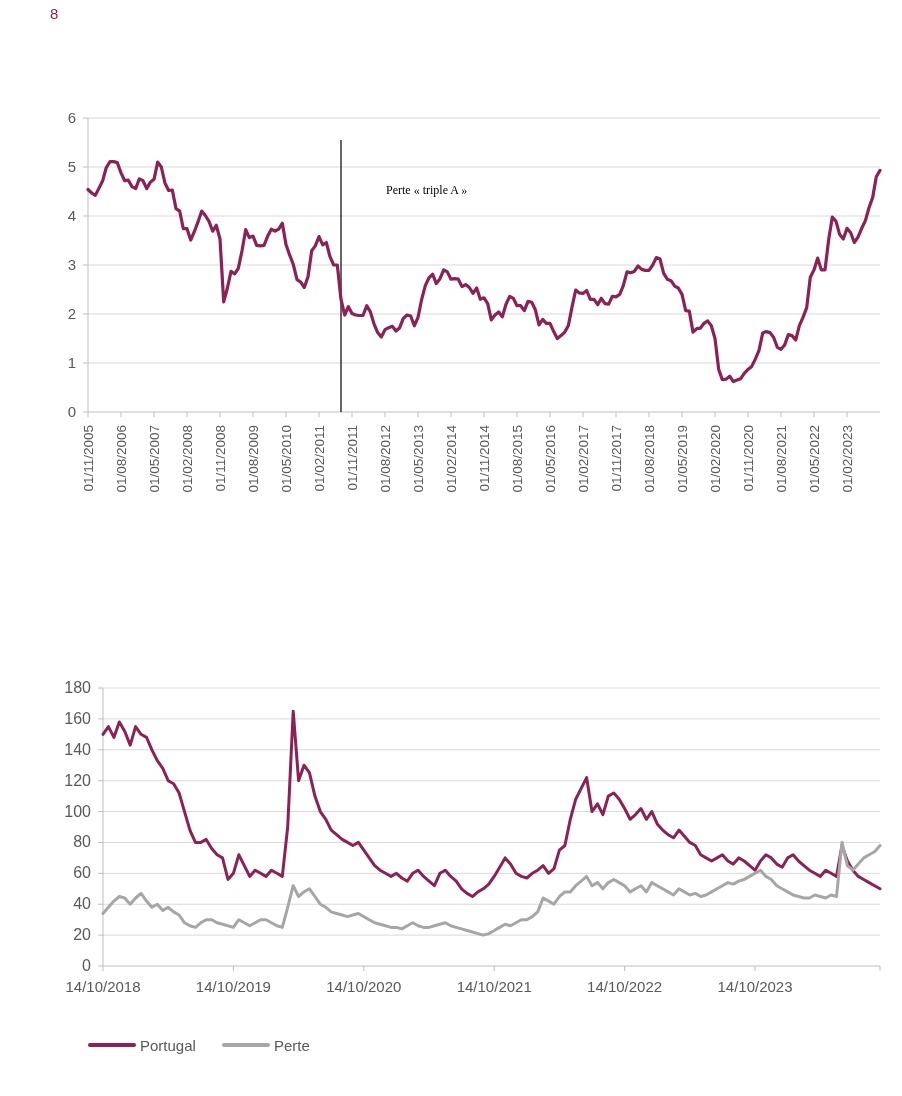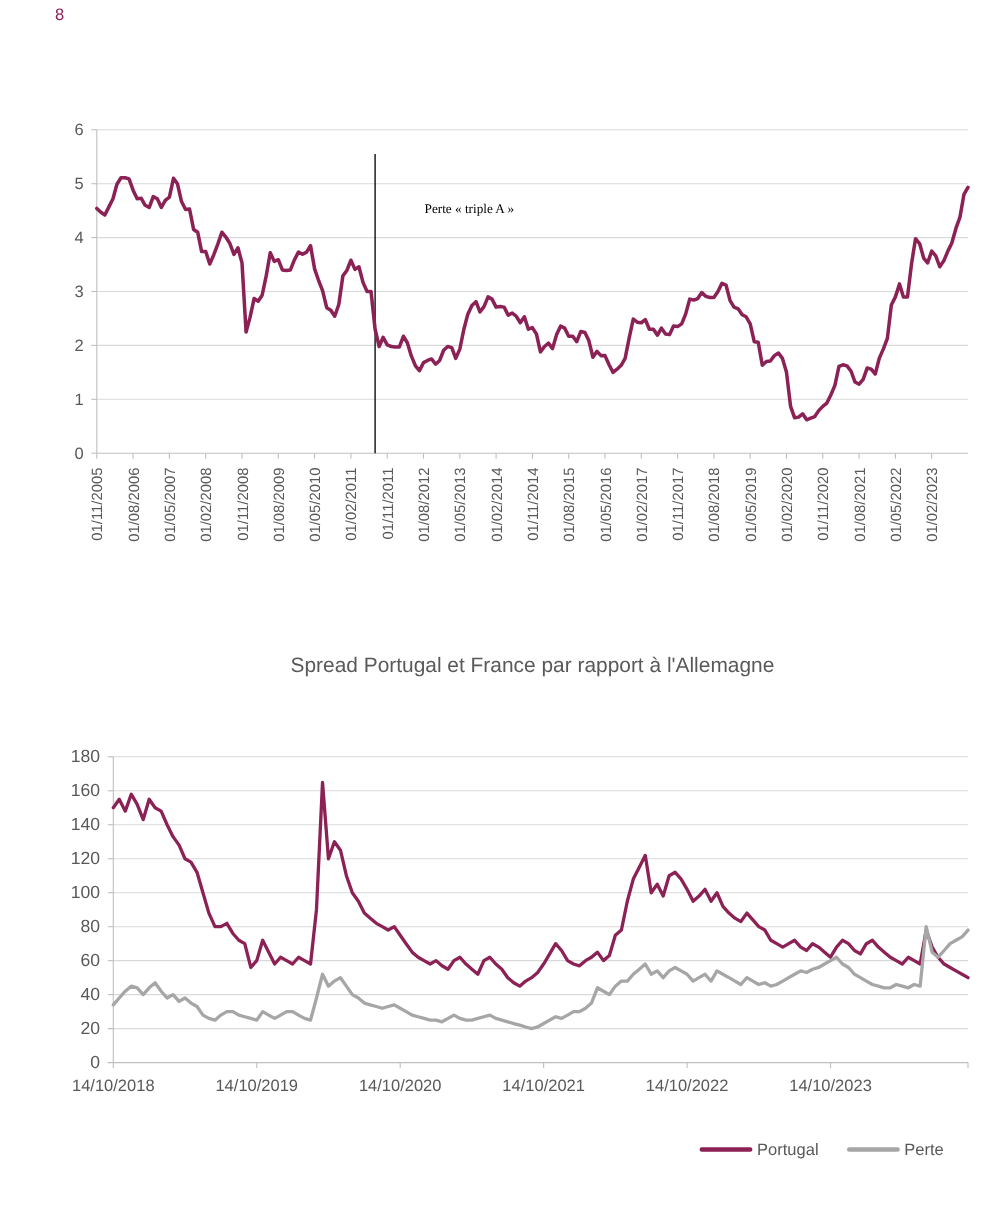--- a/index.html
+++ b/index.html
@@ -7,21 +7,21 @@
         font-family:"Liberation Sans",sans-serif;}
   .page-number{position:absolute;left:50px;top:5px;font-size:15px;color:#8B2154;}
   .chart-title{position:absolute;left:88px;width:792px;text-align:center;color:#595959;
                font-size:19px;line-height:26px;}
   #title-1{top:62px;}
   #title-2{top:593px;}
   .annotation{position:absolute;left:362px;top:183px;font-family:"Liberation Serif",serif;
               font-size:12px;color:#000000;margin-left:24px;}
   #chart-canvas{position:absolute;left:0;top:0;}
   .legend{position:absolute;left:88px;top:1034px;width:792px;height:22px;display:flex;
-          justify-content:flex-end;align-items:center;gap:4px;}
+          justify-content:flex-start;align-items:center;gap:4px;}
   .legend-swatch{width:48px;height:4px;border-radius:2px;}
   .legend-label{font-size:15px;color:#595959;margin-right:22px;}
   text.tick{fill:#595959;}
 </style>
 </head>
 <body>
 
 <div class="page">
 
   <div class="page-number">8</div>
@@ -144,21 +144,20 @@
       <line x1="755.027972027972" y1="966" x2="755.027972027972" y2="971" stroke="#BFBFBF" stroke-width="1"></line>
       <text x="755.027972027972" y="992" text-anchor="middle" font-size="15" class="tick" font-family="&quot;Liberation Sans&quot;,sans-serif">14/10/2023</text>
       <line x1="880" y1="966" x2="880" y2="971" stroke="#BFBFBF" stroke-width="1"></line>
       <polyline points="103.0,734.3 108.4,726.6 113.9,737.4 119.3,722.0 124.7,731.2 130.2,745.1 135.6,726.6 141.0,734.3 146.5,737.4 151.9,749.8 157.3,760.6 162.8,768.3 168.2,780.7 173.6,783.8 179.1,793.0 184.5,811.6 189.9,830.1 195.4,842.4 200.8,842.4 206.2,839.4 211.7,848.6 217.1,854.8 222.5,857.9 228.0,879.5 233.4,873.3 238.8,854.8 244.3,865.6 249.7,876.4 255.1,870.2 260.6,873.3 266.0,876.4 271.4,870.2 276.9,873.3 282.3,876.4 287.7,827.0 293.2,711.2 298.6,780.7 304.0,765.2 309.5,772.9 314.9,796.1 320.3,811.6 325.8,819.3 331.2,830.1 336.6,834.7 342.1,839.4 347.5,842.4 352.9,845.5 358.4,842.4 363.8,850.2 369.2,857.9 374.7,865.6 380.1,870.2 385.5,873.3 391.0,876.4 396.4,873.3 401.8,878.0 407.3,881.1 412.7,873.3 418.1,870.2 423.6,876.4 429.0,881.1 434.4,885.7 439.9,873.3 445.3,870.2 450.7,876.4 456.2,881.1 461.6,888.8 467.0,893.4 472.5,896.5 477.9,891.9 483.3,888.8 488.8,884.1 494.2,876.4 499.7,867.2 505.1,857.9 510.5,864.1 516.0,873.3 521.4,876.4 526.8,878.0 532.3,873.3 537.7,870.2 543.1,865.6 548.6,873.3 554.0,868.7 559.4,850.2 564.9,845.5 570.3,819.3 575.7,799.2 581.2,788.4 586.6,777.6 592.0,811.6 597.5,803.8 602.9,814.6 608.3,796.1 613.8,793.0 619.2,799.2 624.6,808.5 630.1,819.3 635.5,814.6 640.9,808.5 646.4,819.3 651.8,811.6 657.2,823.9 662.7,830.1 668.1,834.7 673.5,837.8 679.0,830.1 684.4,836.3 689.8,842.4 695.3,845.5 700.7,854.8 706.1,857.9 711.6,861.0 717.0,857.9 722.4,854.8 727.9,861.0 733.3,864.1 738.7,857.9 744.2,861.0 749.6,865.6 755.0,870.2 760.5,861.0 765.9,854.8 771.3,857.9 776.8,864.1 782.2,867.2 787.6,857.9 793.1,854.8 798.5,861.0 803.9,865.6 809.4,870.2 814.8,873.3 820.2,876.4 825.7,870.2 831.1,873.3 836.5,876.4 842.0,845.5 847.4,861.0 852.8,870.2 858.3,876.4 863.7,879.5 869.1,882.6 874.6,885.7 880.0,888.8" fill="none" stroke="#8B2154" stroke-width="3" stroke-linejoin="round" stroke-linecap="round"></polyline>
       <polyline points="103.0,913.5 108.4,907.3 113.9,901.1 119.3,896.5 124.7,898.0 130.2,904.2 135.6,898.0 141.0,893.4 146.5,901.1 151.9,907.3 157.3,904.2 162.8,910.4 168.2,907.3 173.6,911.9 179.1,915.0 184.5,922.8 189.9,925.8 195.4,927.4 200.8,922.8 206.2,919.7 211.7,919.7 217.1,922.8 222.5,924.3 228.0,925.8 233.4,927.4 238.8,919.7 244.3,922.8 249.7,925.8 255.1,922.8 260.6,919.7 266.0,919.7 271.4,922.8 276.9,925.8 282.3,927.4 287.7,907.3 293.2,885.7 298.6,896.5 304.0,891.9 309.5,888.8 314.9,896.5 320.3,904.2 325.8,907.3 331.2,911.9 336.6,913.5 342.1,915.0 347.5,916.6 352.9,915.0 358.4,913.5 363.8,916.6 369.2,919.7 374.7,922.8 380.1,924.3 385.5,925.8 391.0,927.4 396.4,927.4 401.8,928.9 407.3,925.8 412.7,922.8 418.1,925.8 423.6,927.4 429.0,927.4 434.4,925.8 439.9,924.3 445.3,922.8 450.7,925.8 456.2,927.4 461.6,928.9 467.0,930.5 472.5,932.0 477.9,933.6 483.3,935.1 488.8,933.6 494.2,930.5 499.7,927.4 505.1,924.3 510.5,925.8 516.0,922.8 521.4,919.7 526.8,919.7 532.3,916.6 537.7,911.9 543.1,898.0 548.6,901.1 554.0,904.2 559.4,896.5 564.9,891.9 570.3,891.9 575.7,885.7 581.2,881.1 586.6,876.4 592.0,885.7 597.5,882.6 602.9,888.8 608.3,882.6 613.8,879.5 619.2,882.6 624.6,885.7 630.1,891.9 635.5,888.8 640.9,885.7 646.4,891.9 651.8,882.6 657.2,885.7 662.7,888.8 668.1,891.9 673.5,895.0 679.0,888.8 684.4,891.9 689.8,895.0 695.3,893.4 700.7,896.5 706.1,895.0 711.6,891.9 717.0,888.8 722.4,885.7 727.9,882.6 733.3,884.1 738.7,881.1 744.2,879.5 749.6,876.4 755.0,873.3 760.5,870.2 765.9,876.4 771.3,879.5 776.8,885.7 782.2,888.8 787.6,891.9 793.1,895.0 798.5,896.5 803.9,898.0 809.4,898.0 814.8,895.0 820.2,896.5 825.7,898.0 831.1,895.0 836.5,896.5 842.0,842.4 847.4,865.6 852.8,870.2 858.3,864.1 863.7,857.9 869.1,854.8 874.6,851.7 880.0,845.5" fill="none" stroke="#A6A6A6" stroke-width="3" stroke-linejoin="round" stroke-linecap="round"></polyline>
     </svg>
 
   <div class="annotation">Perte « triple A »</div>
 
   <div class="chart-title" id="title-2">
-    <div>Spread Portugal et France par rapport à l'Allemagne</div>
   </div>
 
   <div class="legend">
     <div class="legend-swatch" id="sw-portugal" style="background: rgb(139, 33, 84);"></div>
     <div class="legend-label">Portugal</div>
     <div class="legend-swatch" id="sw-france" style="background: rgb(166, 166, 166);"></div>
     <div class="legend-label">Perte</div>
   </div>
 
 </div>

